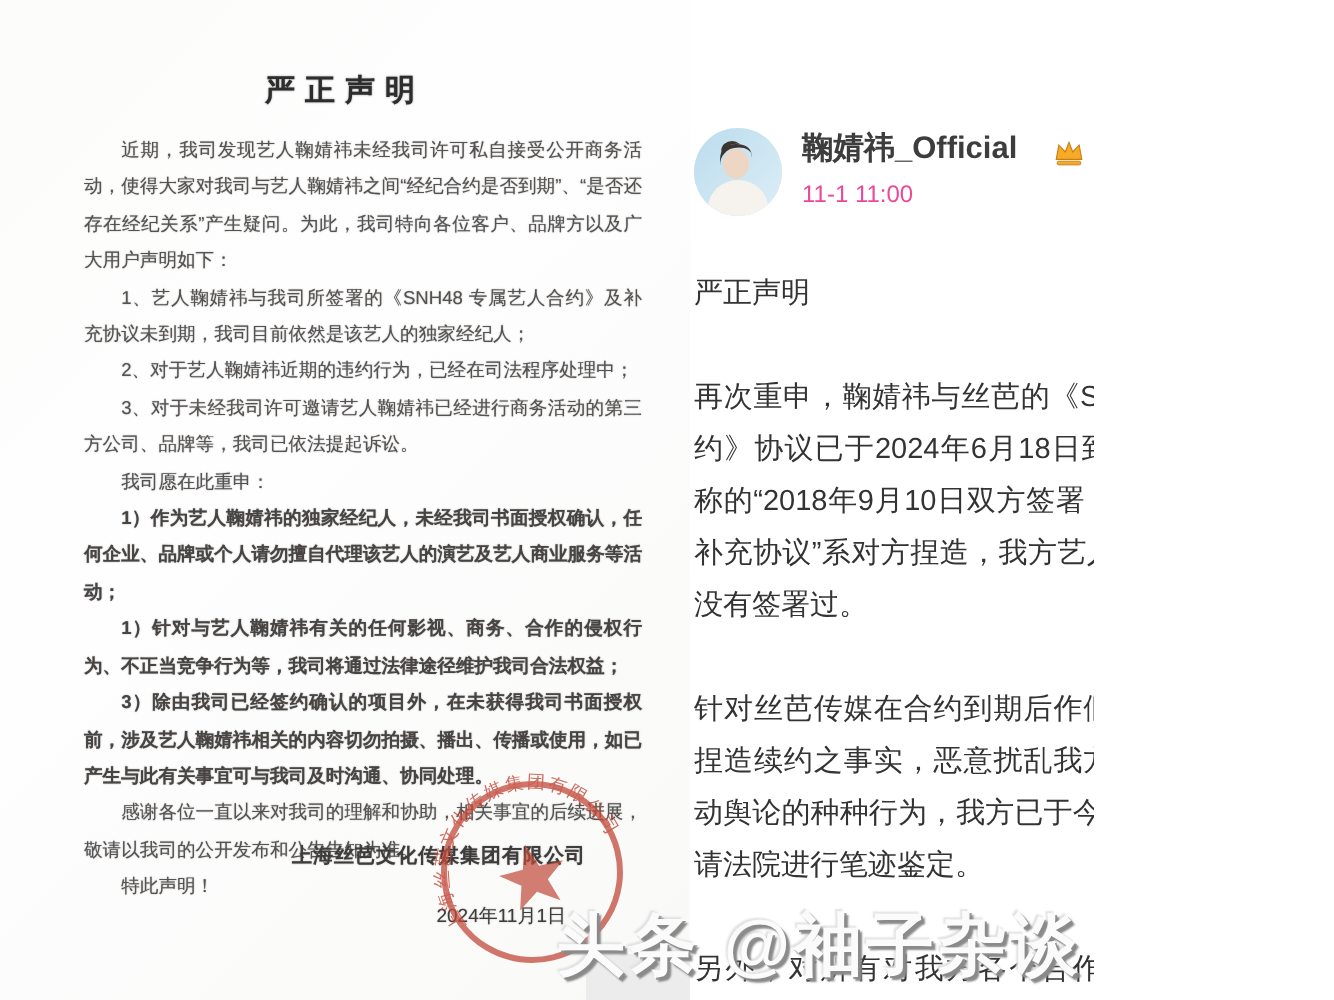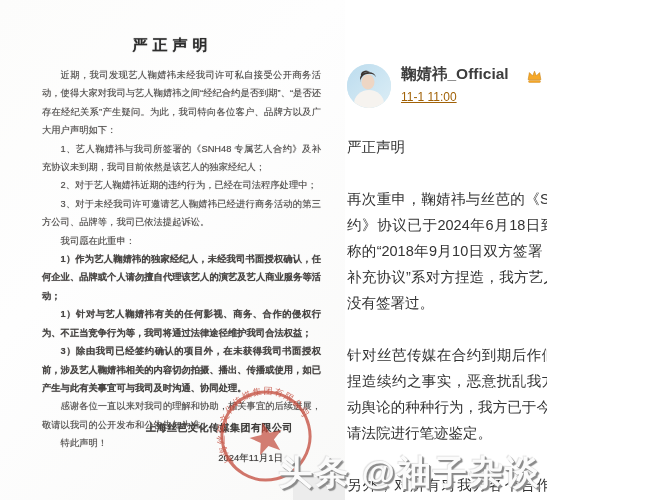--- a/index.html
+++ b/index.html
@@ -38,21 +38,21 @@
   .post{position:absolute;left:345px;top:0;width:318px;height:500px;background:#ffffff;}
   .post-header{display:flex;align-items:flex-start;margin:64px 0 0 2px;}
   .avatar{
     width:44px;height:44px;border-radius:50%;overflow:hidden;flex:0 0 44px;
     background:#cfe6f0;cursor:pointer;
   }
   .meta{margin-left:10px;min-width:0;}
   .uname-row{display:flex;align-items:flex-end;gap:17px;}
   .uname{font-size:15.5px;font-weight:bold;color:#3d3d3d;cursor:pointer;}
   .crown{width:17px;height:17px;display:inline-block;}
-  .time{font-size:12px;color:#a16207;margin-top:5px;text-decoration:underline;}
+  .time{font-size:12px;color:#ec4899;margin-top:5px;}
   .follow-btn{
     margin-left:auto;margin-top:24px;margin-right:2px;
     min-width:52px;height:30px;padding:0 12px;
     background:#fffdf7;border:1.5px solid #f2ddb2;border-radius:16px;
     color:#dfa44e;font-size:13.5px;font-family:inherit;cursor:pointer;
   }
   .content{margin:16px 2px 0 2px;}
   .content p{margin:0 0 26px 0;font-size:14.5px;line-height:26px;color:#333;text-align:justify;}
   .content p.ptitle{margin-bottom:26px;}
 

